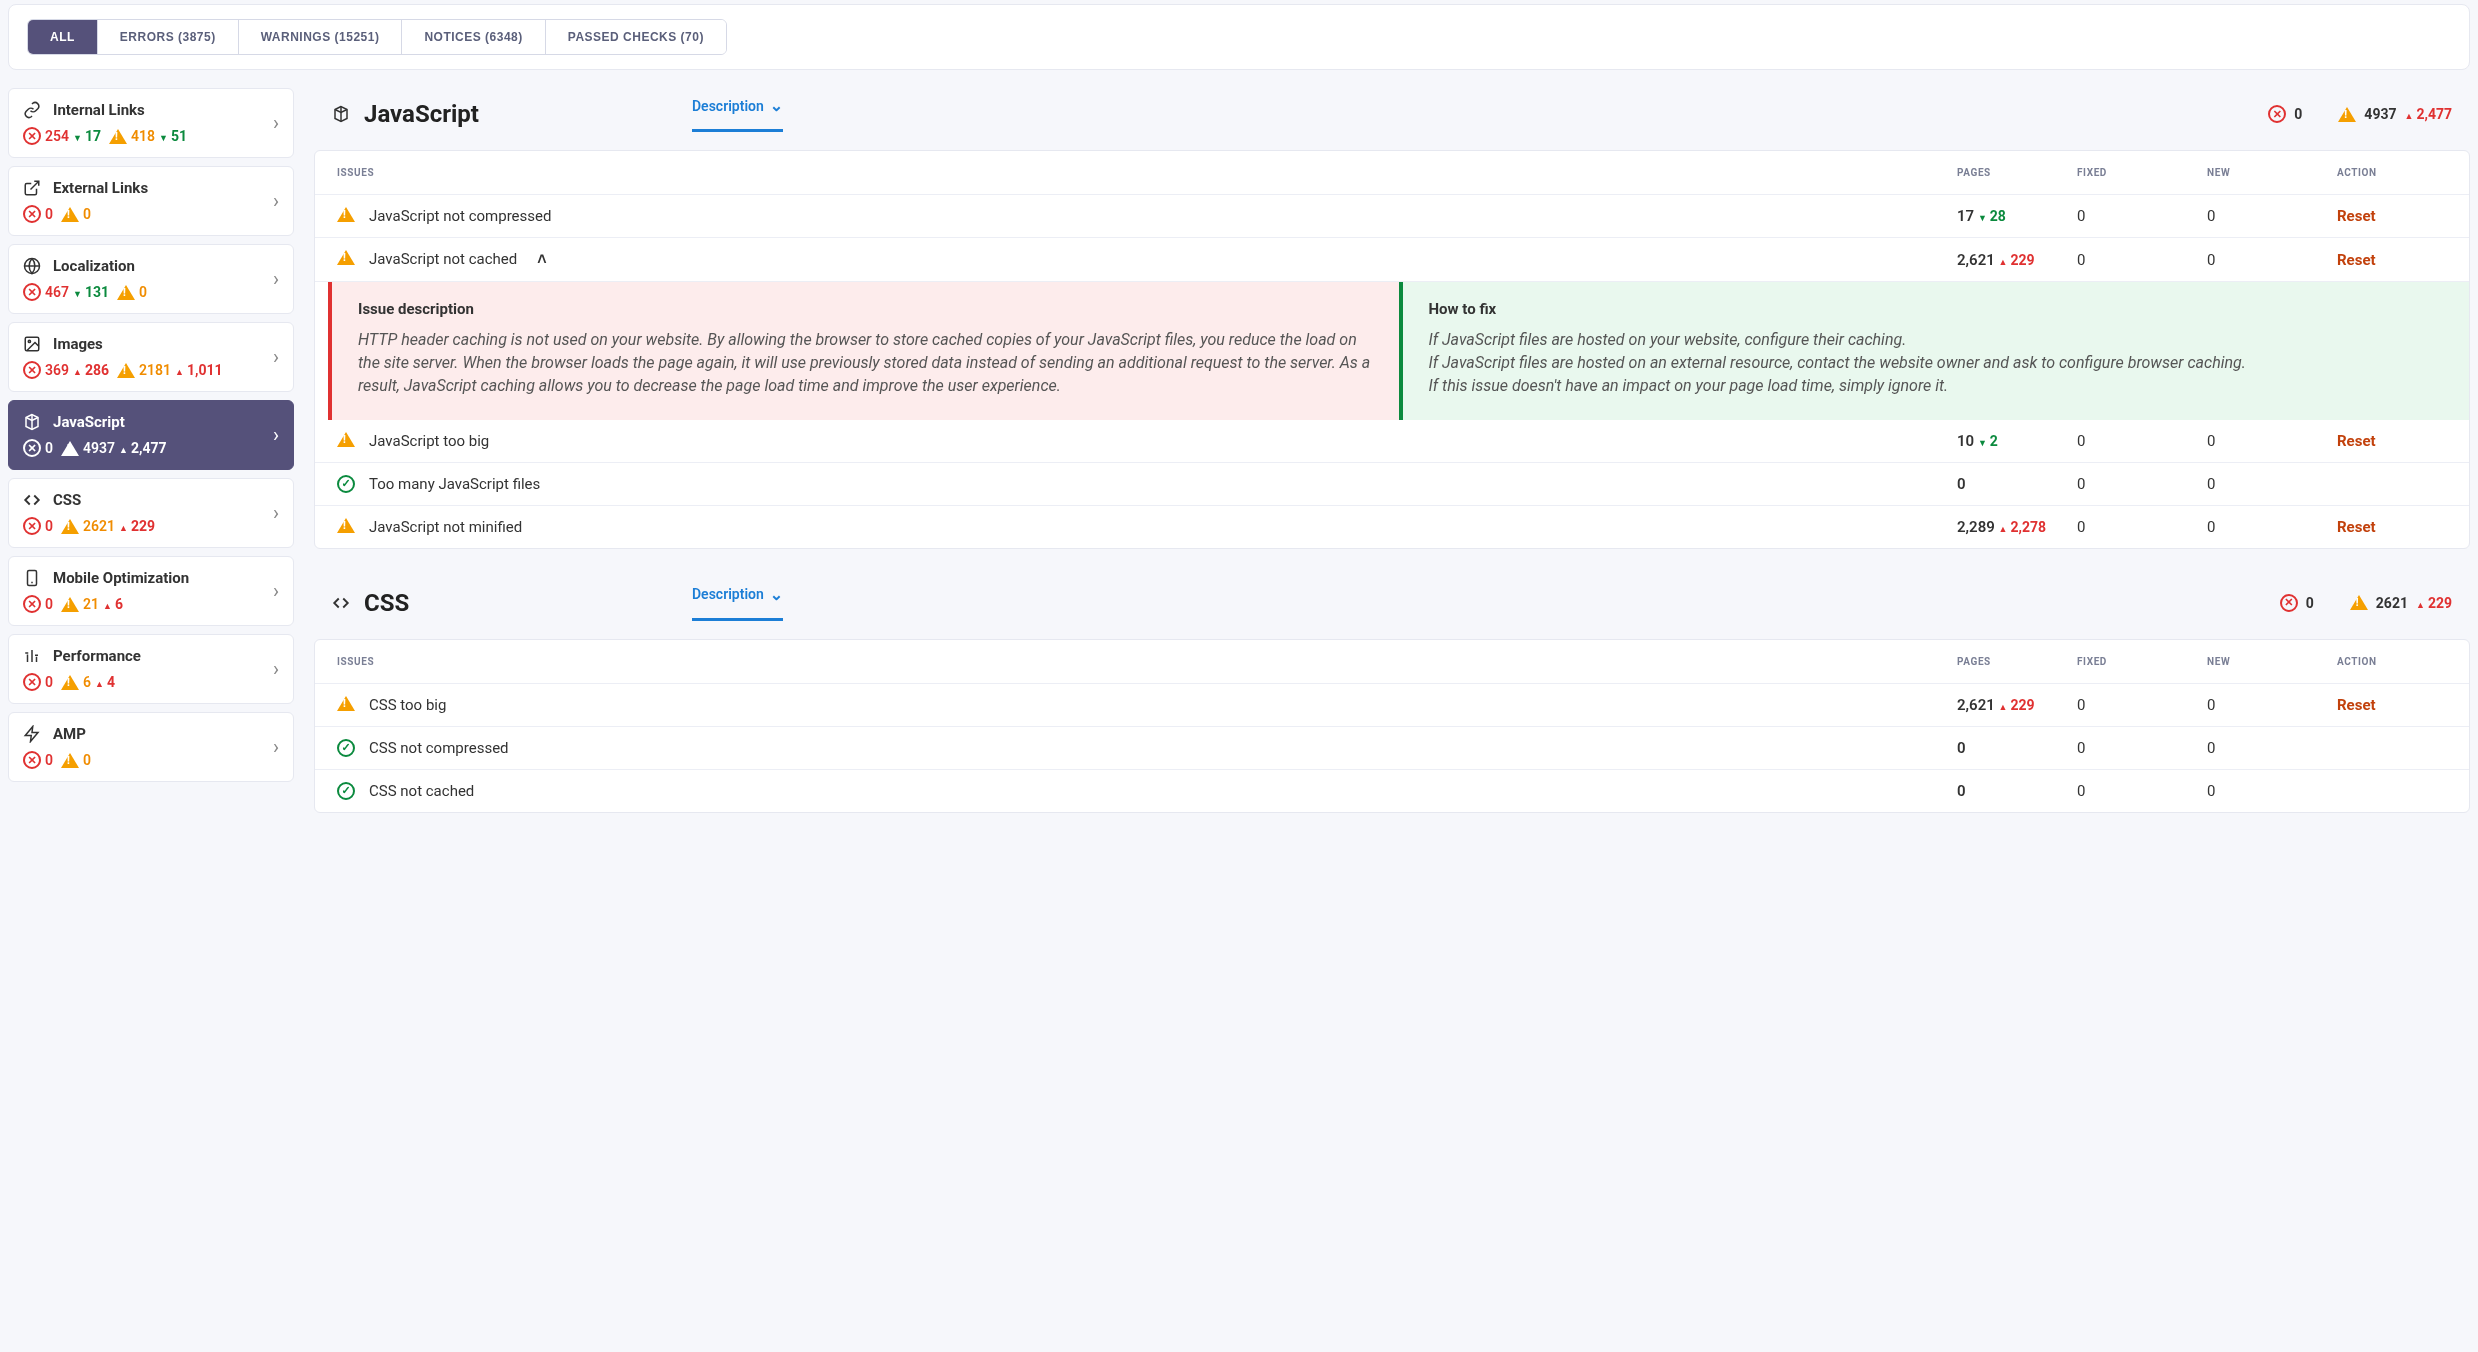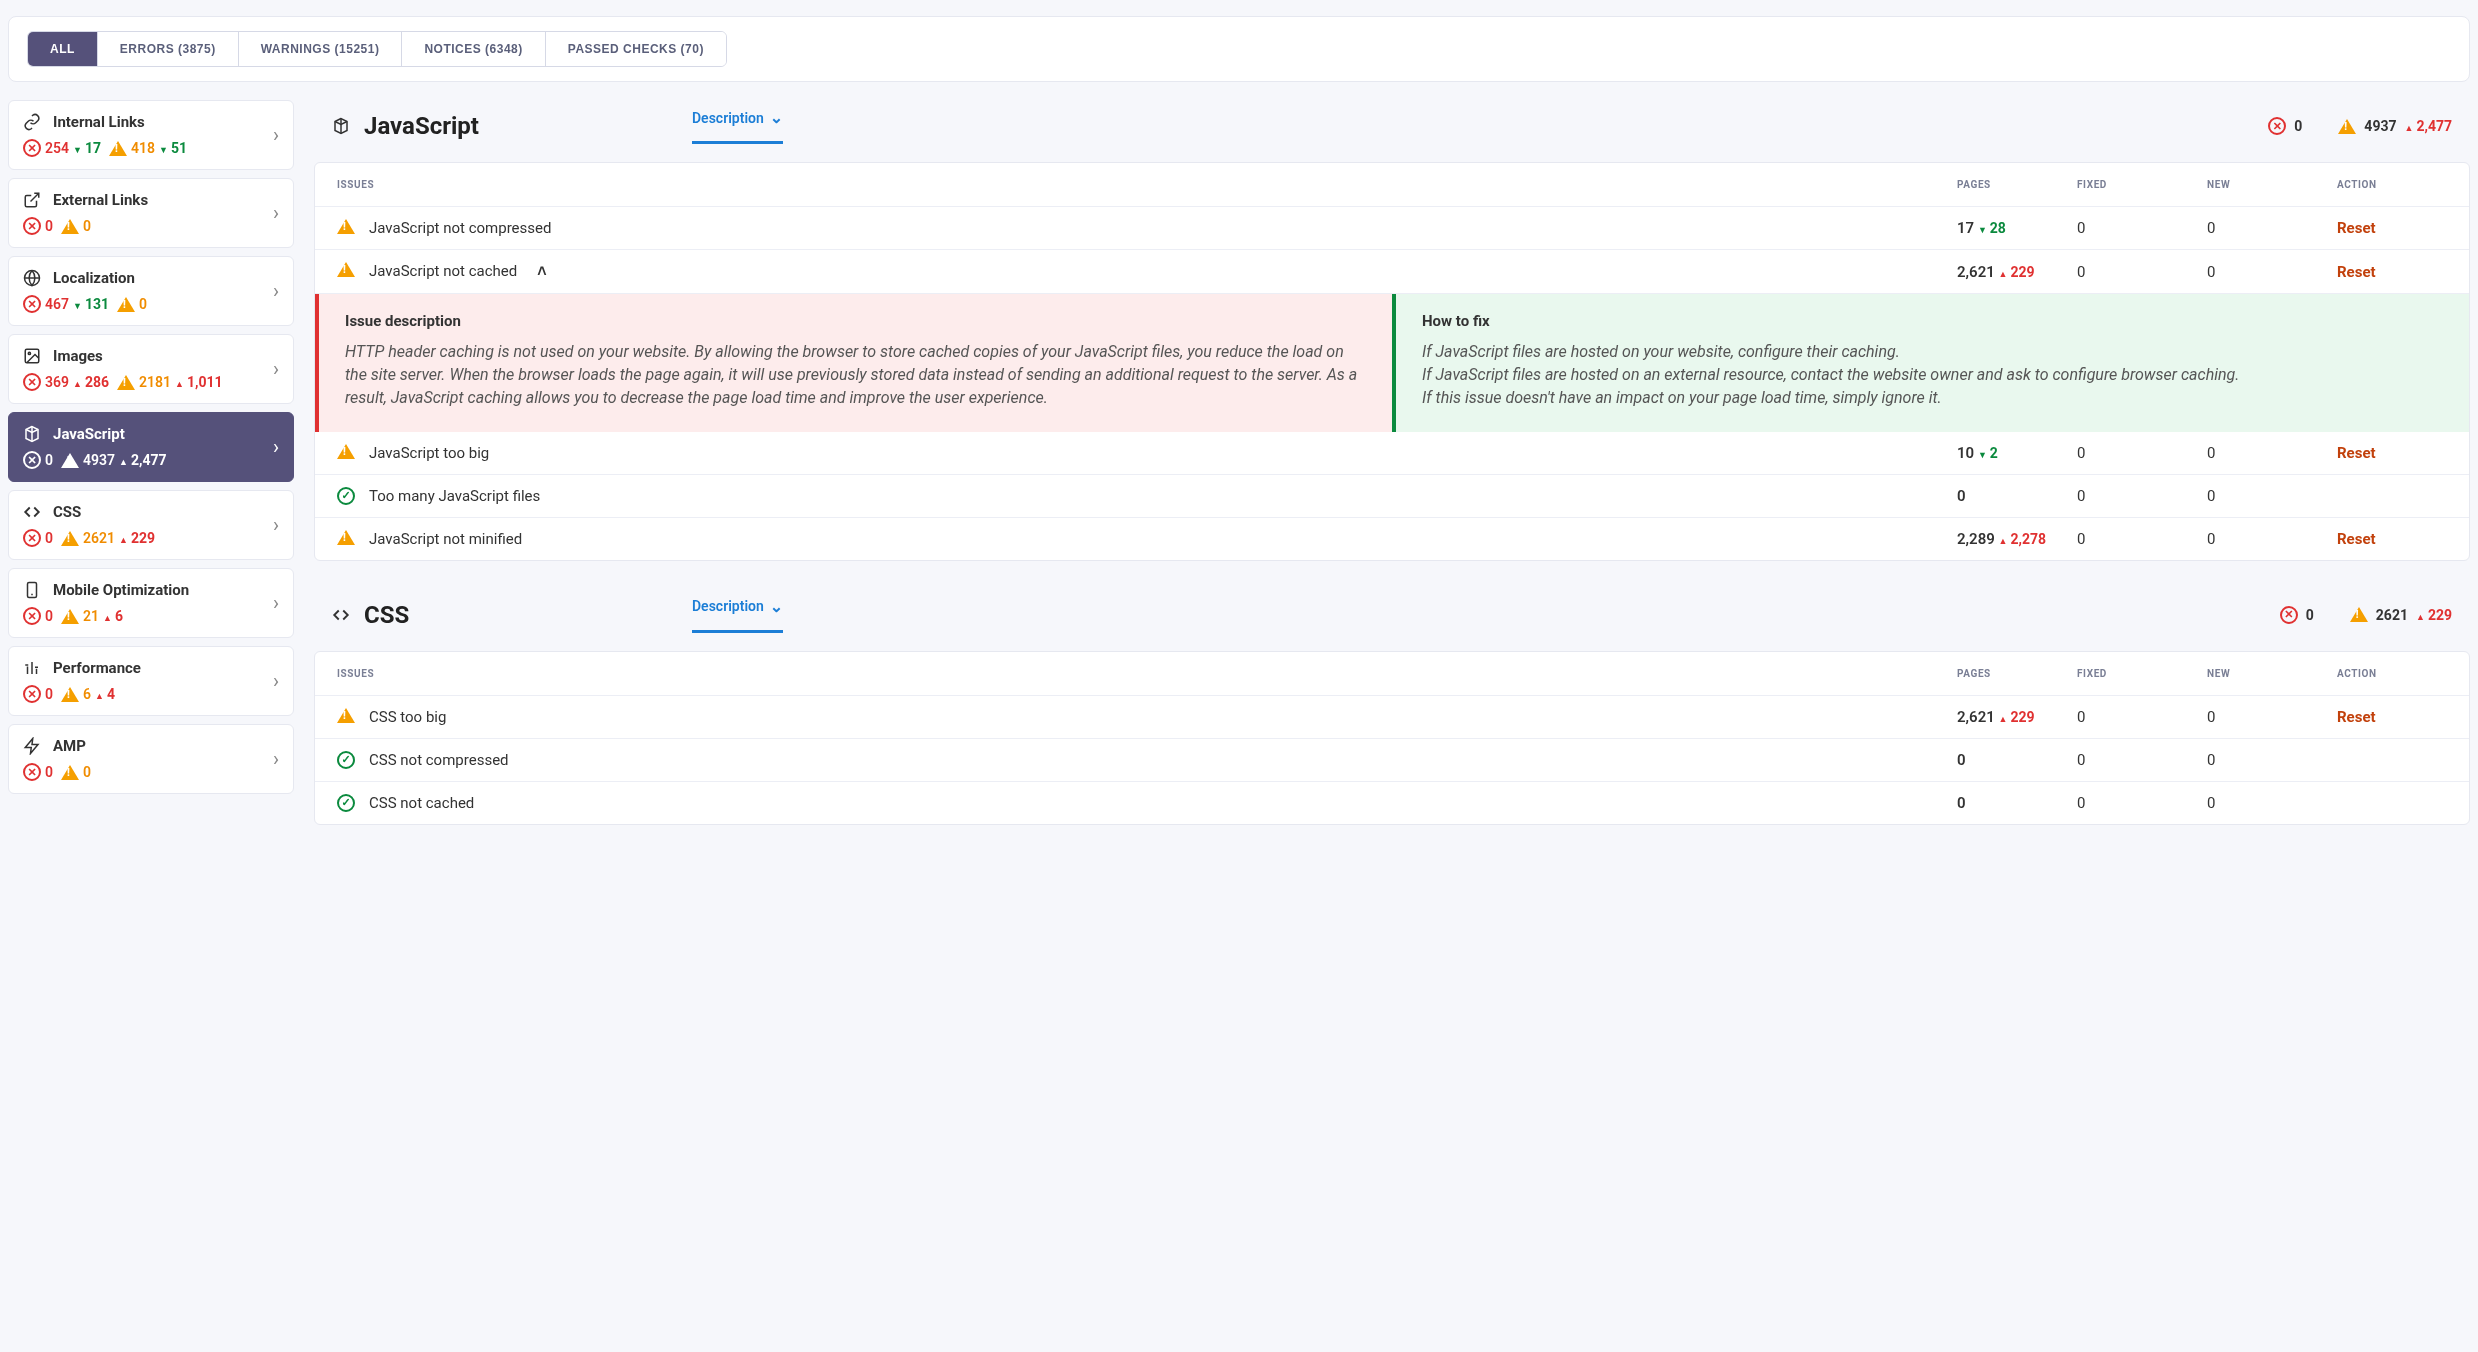--- a/index.html
+++ b/index.html
@@ -1,19 +1,19 @@
 <!DOCTYPE html>
 <html><head>
 <meta charset="utf-8">
 <style>
 * { box-sizing: border-box; margin: 0; padding: 0; }
 body { font-family: -apple-system, BlinkMacSystemFont, "Segoe UI", Roboto, sans-serif; background: #f6f7fb; color: #333; font-size: 14px; }
 .wrap { padding: 0 8px 40px 8px; }
 
-.tabs-card { background: #fff; border: 1px solid #e6e8f0; border-radius: 8px; padding: 14px 18px; margin: 16px 0 18px 0; }
+.tabs-card { background: #fff; border: 1px solid #e6e8f0; border-radius: 8px; padding: 14px 18px; margin: 4px 0 18px 0; }
 .tab-group { display: inline-flex; border: 1px solid #d6d9e6; border-radius: 6px; overflow: hidden; }
 .tab-btn { padding: 10px 22px; font-size: 12px; letter-spacing: .5px; color: #5a5f7a; background: #fff; border: none; border-right: 1px solid #d6d9e6; cursor: pointer; font-weight: 600; }
 .tab-btn:last-child { border-right: none; }
 .tab-btn.active { background: #55517a; color: #fff; }
 
 .layout { display: flex; gap: 20px; }
 
 .sidebar { width: 286px; flex-shrink: 0; display: flex; flex-direction: column; gap: 8px; }
 .side-card { background: #fff; border: 1px solid #e6e8f0; border-radius: 6px; padding: 12px 14px; position: relative; cursor: pointer; }
 .side-card.active { background: #55517a; color: #fff; border-color: #55517a; }
@@ -46,21 +46,21 @@
 
 .table { background: #fff; border: 1px solid #e6e8f0; border-radius: 6px; overflow: hidden; }
 .thead, .trow { display: grid; grid-template-columns: 1fr 120px 130px 130px 110px; align-items: center; }
 .thead { padding: 16px 22px; font-size: 10px; letter-spacing: .6px; color: #7a7f95; font-weight: 700; border-bottom: 1px solid #eceef5; }
 .trow { padding: 12px 22px; border-bottom: 1px solid #eceef5; font-size: 15px; }
 .trow:last-child { border-bottom: none; }
 .issue-cell { display: flex; align-items: flex-start; gap: 14px; }
 .pages-cell { font-weight: 600; }
 .reset { color: #c2410c; cursor: pointer; font-weight: 700; }
 
-.detail { display: flex; border-left: 4px solid #e03131; background: #fff; }
+.detail { display: flex; border-left: 4px solid #e03131; background: #fff; margin-left: 13px; }
 .det-left { flex: 1; padding: 18px 26px 22px 26px; background: #fdecec; }
 .det-right { flex: 1; padding: 18px 26px 22px 26px; background: #e9f8ee; border-left: 4px solid #0b8a3e; }
 .det-h { font-weight: 700; margin-bottom: 10px; font-size: 15px; }
 .det-body { font-style: italic; color: #555; line-height: 1.45; font-size: 16px; }
 
 .ico-circ { width: 18px; height: 18px; border-radius: 50%; border: 2px solid currentColor; display: inline-flex; align-items: center; justify-content: center; font-size: 11px; font-weight: 900; }
 .ico-tri { width: 0; height: 0; border-left: 9px solid transparent; border-right: 9px solid transparent; border-bottom: 15px solid currentColor; position: relative; display: inline-block; }
 .ico-tri::after { content: "!"; position: absolute; left: -3px; top: 2px; font-size: 10px; color: #fff; font-weight: 900; }
 .ico-ok { width: 18px; height: 18px; border-radius: 50%; border: 2px solid #0b8a3e; color: #0b8a3e; display: inline-flex; align-items: center; justify-content: center; font-size: 11px; font-weight: 900; }
 .arr-up::before { content: "▲"; font-size: 9px; margin-right: 3px; }

